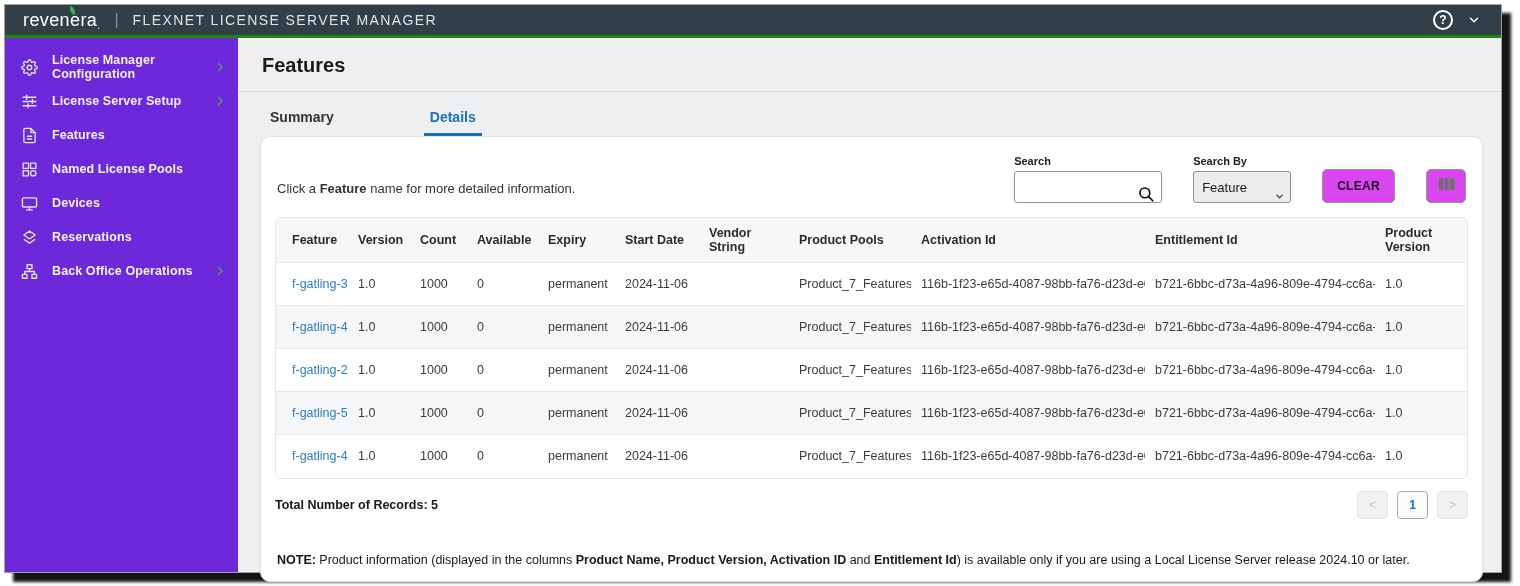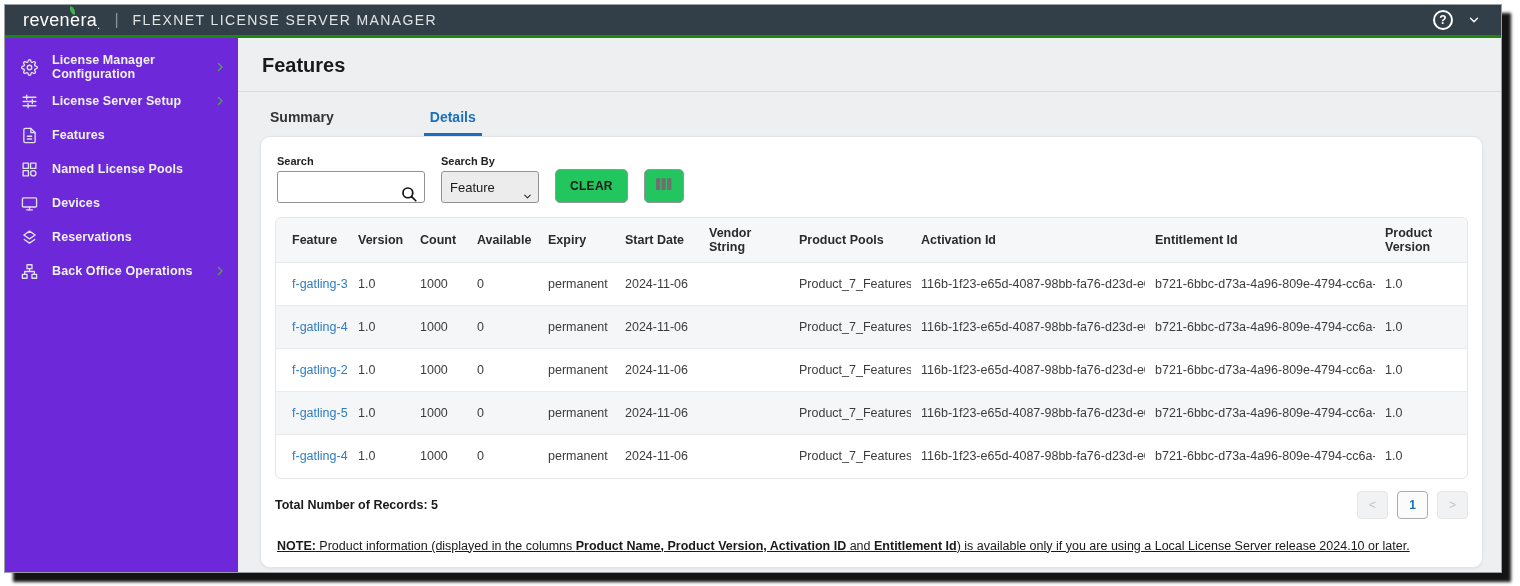--- a/index.html
+++ b/index.html
@@ -45,32 +45,32 @@
     margin-right:36px; border-bottom:3px solid transparent; cursor:pointer; }
   .tab.active { color:#1b6fbd; border-bottom-color:#1b6fbd;margin-left:48px; }
 
   .card { margin:0 18px 14px 22px; background:#fff; border:1px solid #e2e5e8;
     border-radius:10px; padding:12px 14px 14px; box-shadow:0 1px 3px rgba(0,0,0,.06); flex:1; }
 
   .toolbar { display:flex; justify-content:space-between; align-items:flex-end;
     padding:6px 2px 14px 2px; }
   .hint { font-size:13px; color:#333; align-self:center; margin-top:18px; }
 
-  .search-area { display:flex; align-items:flex-end; gap:16px; }
+  .search-area { display:flex; align-items:flex-end; gap:31px; }
   .field-label { display:block; font-size:11px; font-weight:700; color:#222; margin-bottom:4px; }
   .search-wrap { position:relative; }
   .search-input { width:148px; height:32px; border:1px solid #8f9396; border-radius:3px;
     padding:0 30px 0 8px; font-size:13px; font-family:inherit; background:#fff; }
   .search-icon { position:absolute; right:7px; top:7px; pointer-events:none; }
   .select-wrap { position:relative; }
   .searchby-select { width:98px; height:32px; border:1px solid #8f9396; border-radius:3px;
     background:#ececec; font-size:13px; font-family:inherit; padding:0 22px 0 8px;
     appearance:none; -webkit-appearance:none; color:#1a1a1a; }
   .select-chev { position:absolute; right:6px; top:10px; pointer-events:none; }
-  .btn { height:34px; background:#22c55e; border:1px solid #939597; border-radius:5px;
+  .btn { height:34px; background:#d946ef; border:1px solid #939597; border-radius:5px;
     font-size:12px; font-weight:700; color:#1a1a1a; padding:0 14px; cursor:pointer;
     font-family:inherit; letter-spacing:.3px; }
   .cols-btn { width:40px; display:flex; align-items:center; justify-content:center; padding:0; }
 
   .table-wrap { border:1px solid #e4e6e8; border-radius:6px; overflow:hidden; }
   table { width:100%; border-collapse:collapse; table-layout:fixed; }
   thead th { background:#f6f7f8; font-size:12.5px; font-weight:700; color:#2b2b2b;
     text-align:left; padding:8px 10px; cursor:pointer; }
   tbody td { font-size:12.5px; color:#3c3c3c; padding:0 10px; height:43px;
     border-top:1px solid #e8eaec; overflow:hidden; white-space:nowrap; }
@@ -81,21 +81,21 @@
   .card-footer { display:flex; justify-content:space-between; align-items:center;
     margin-top:12px; }
   .total-records { font-size:12.5px; font-weight:700; color:#1a1a1a; }
   .pager { display:flex; gap:9px; }
   .page-btn { width:31px; height:28px; border-radius:4px; font-size:12px;
     display:flex; align-items:center; justify-content:center; font-family:inherit; }
   .page-btn.nav { background:#f1f2f3; border:1px solid #e4e5e7; color:#bfc2c5; cursor:default; }
   .page-btn.current { background:#fbfbfb; border:1px solid #a9abad; color:#1b6fbd;
     font-weight:700; cursor:pointer; }
 
-  .note { font-size:12.5px; color:#1a1a1a; margin-top:20px; padding-left:2px;text-decoration:underline; }
+  .note { font-size:12.5px; color:#1a1a1a; margin-top:34px; padding-left:2px; }
 </style>
 </head>
 <body>
 
 <div class="window">
 
   <div class="topbar">
     <span class="brand">
       <span class="leaf"></span><span>revenera</span><span class="tm">.</span>
     </span>
@@ -218,20 +218,21 @@
       <div class="title-divider"></div>
 
       <div class="tabs">
         <div class="tab">Summary</div>
         <div class="tab active">Details</div>
       </div>
 
       <div class="card">
 
         <div class="toolbar">
+          <div class="hint"><span>Click a </span><b>Feature</b><span> name for more detailed information.</span></div>
 
           <div class="search-area">
             <div>
               <label class="field-label">Search</label>
               <span class="search-wrap">
                 <input class="search-input" type="text" value="" style="">
                 <span class="search-icon">
                   <svg width="18" height="18" viewBox="0 0 24 24" fill="none" stroke="#111" stroke-width="2.3" stroke-linecap="round">
                       <circle cx="10.5" cy="10.5" r="6.5"></circle>
                       <line x1="15.5" y1="15.5" x2="21" y2="21"></line>

